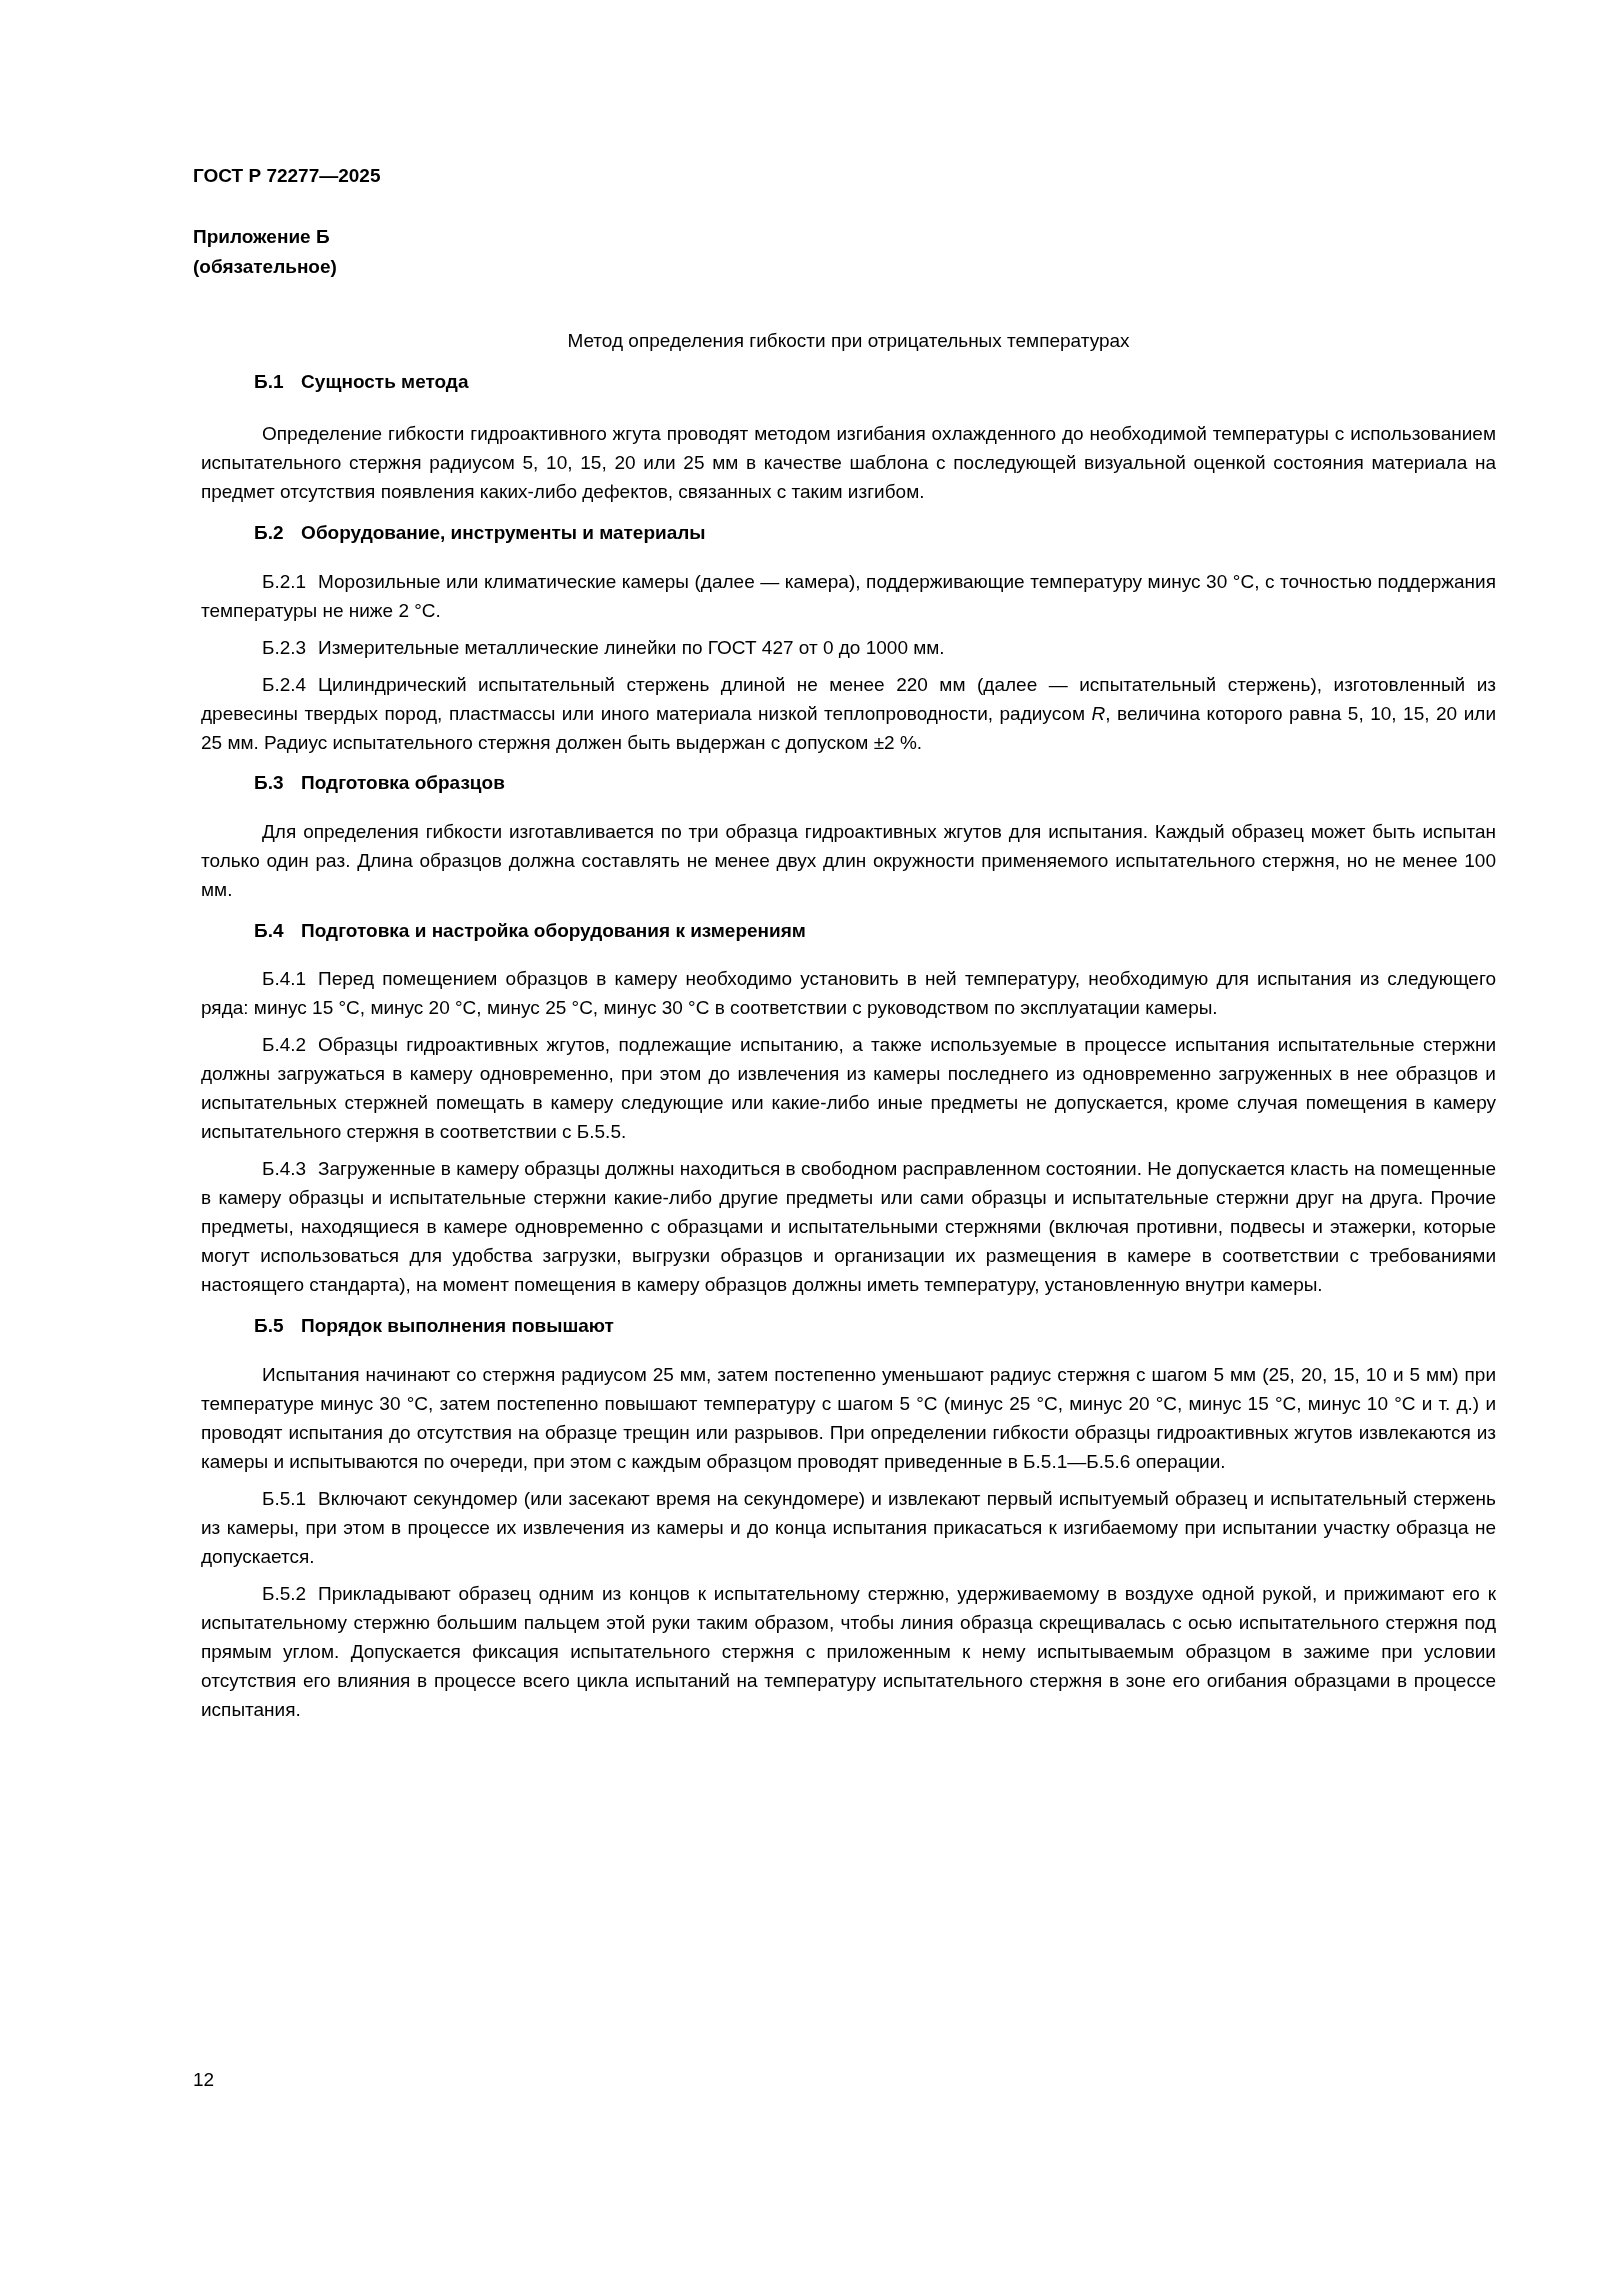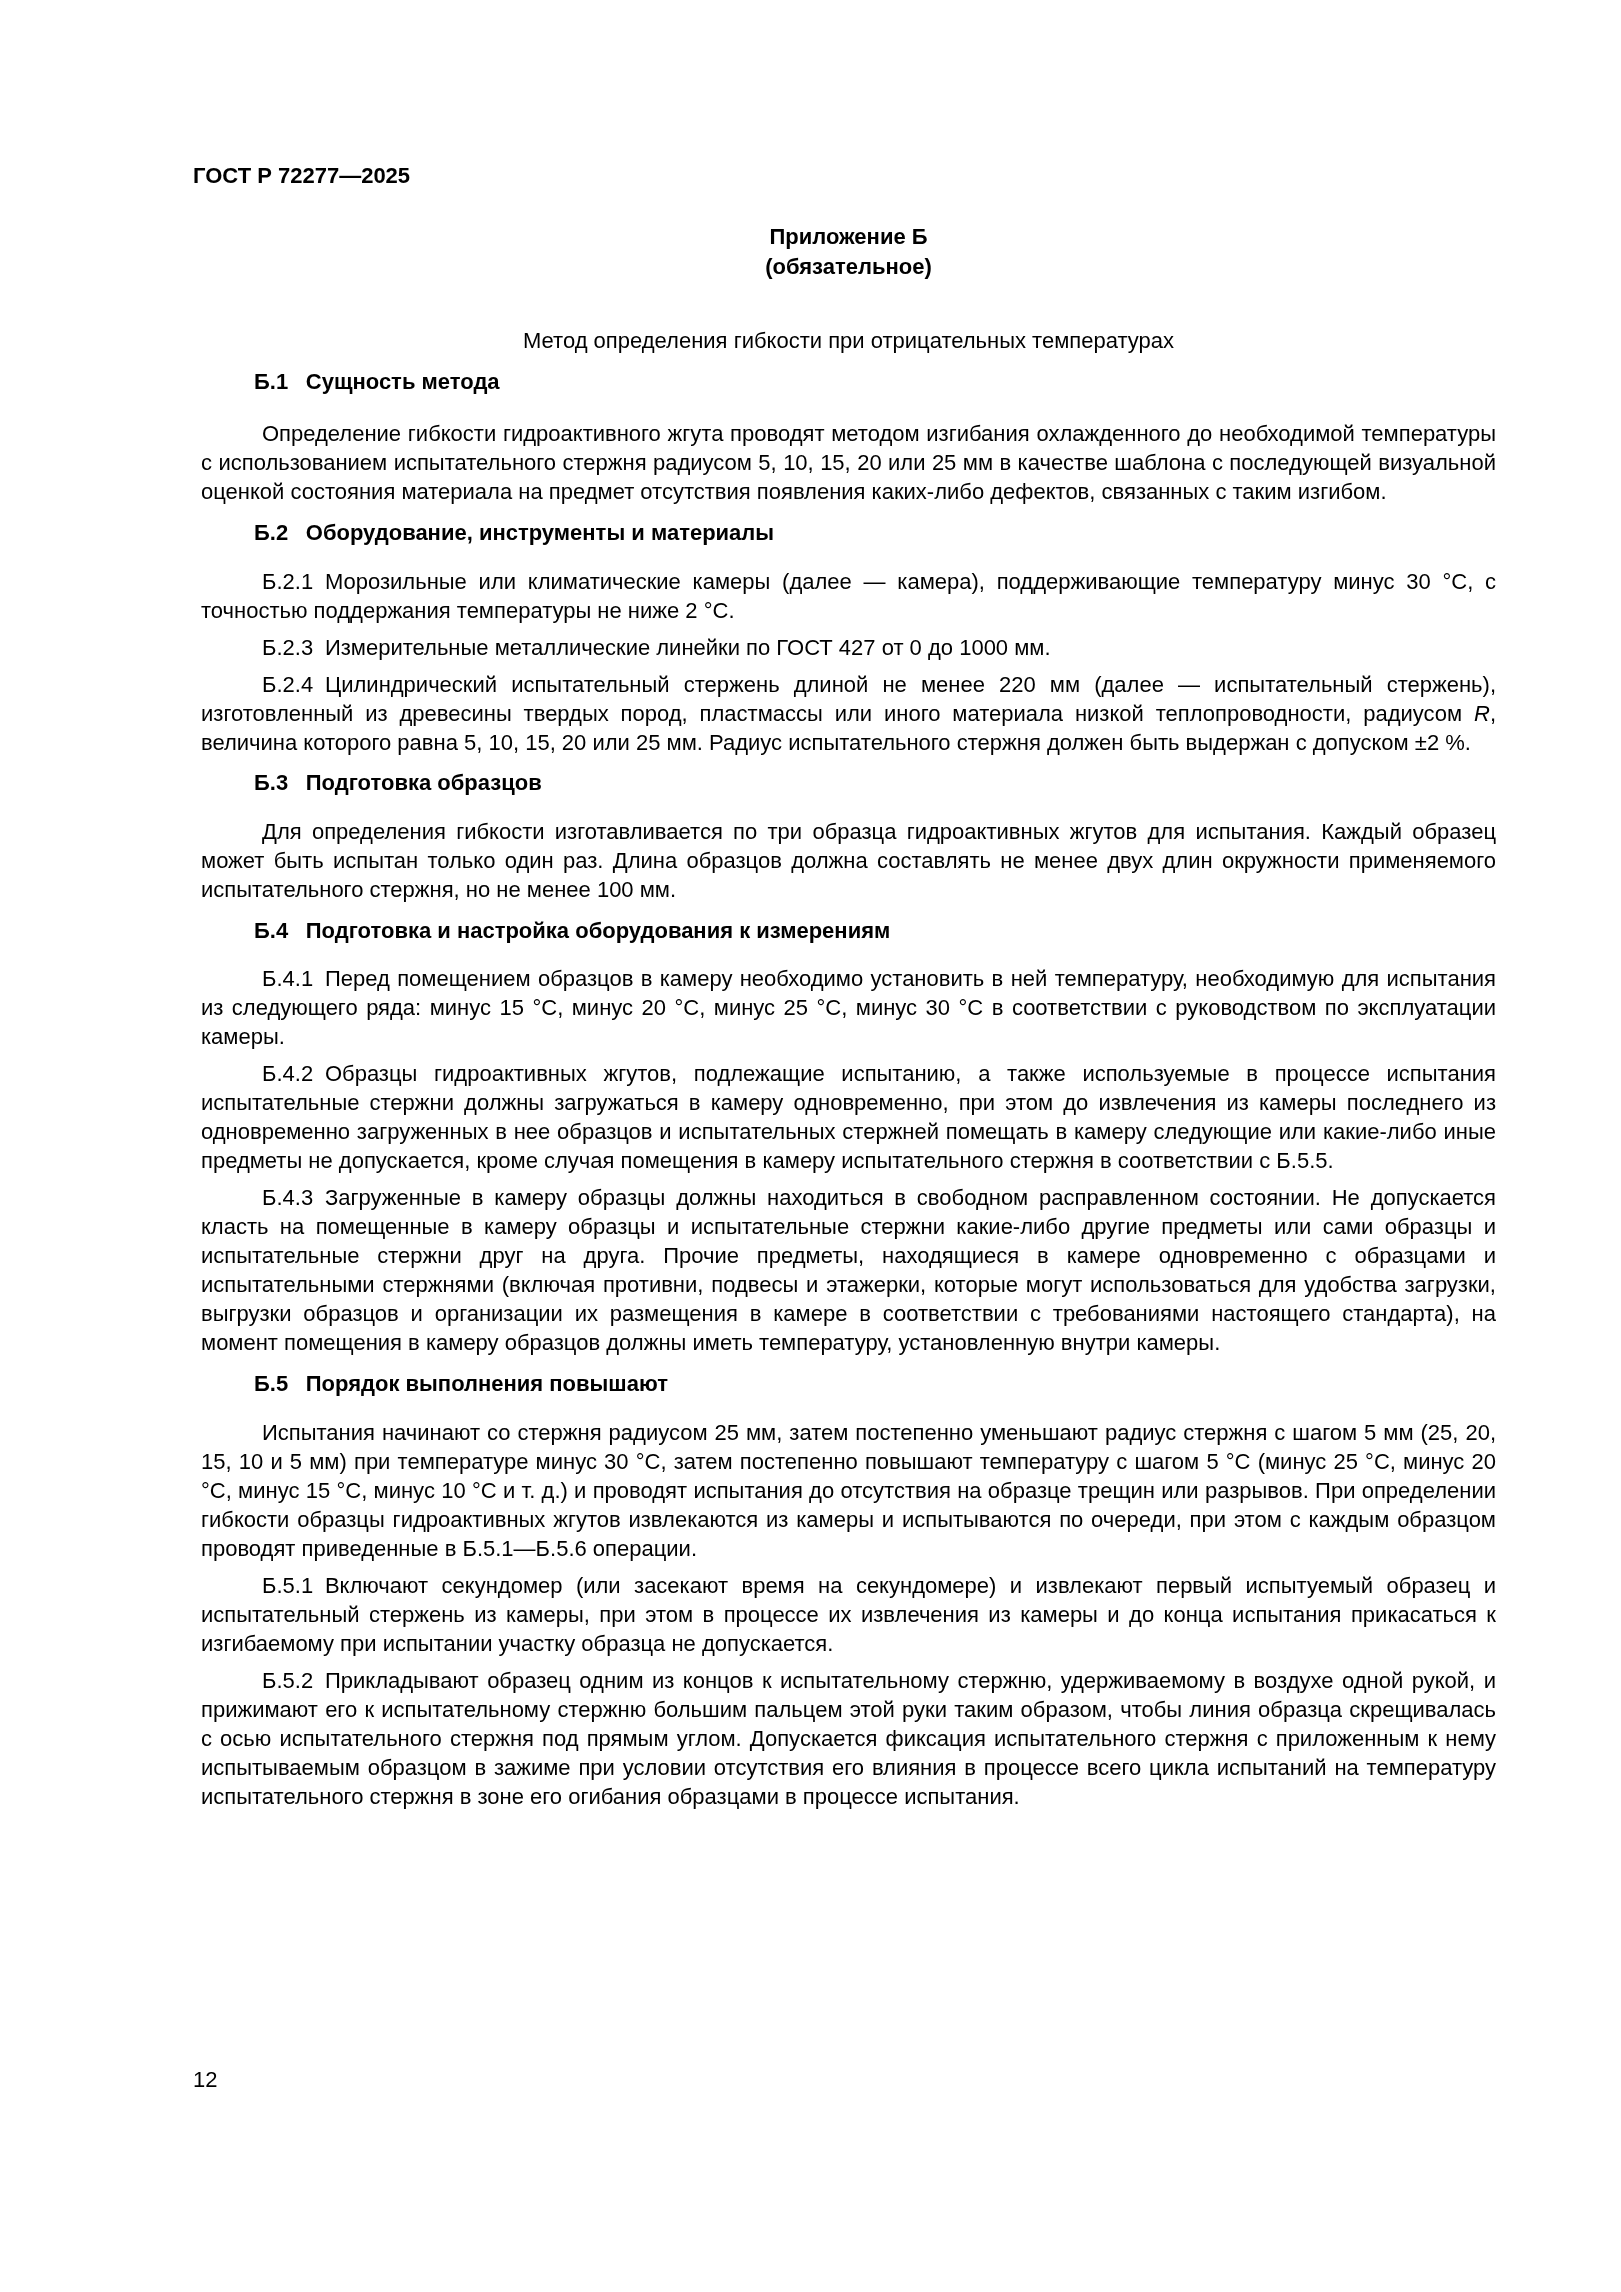--- a/index.html
+++ b/index.html
@@ -3,30 +3,30 @@
 <meta charset="utf-8">
 <style>
   html,body{margin:0;padding:0;background:#ffffff;}
   .page{
     position:relative;
     width:1621px;height:2293px;
     background:#ffffff;
     overflow:hidden;
     color:#000000;
     font-family:"Liberation Sans", sans-serif;
-    font-size:22px;
+    font-size:19px;
     line-height:29px;
   }
   .content{
     position:absolute;
     left:193px;top:161px;
     width:1311px;
   }
   .doc-code{font-weight:bold;}
-  .annex-head{margin-top:32px;text-align:center;font-weight:bold;line-height:30px;}
+  .annex-head{margin-top:32px;text-align:left;font-weight:bold;line-height:30px;}
   .doc-title{margin-top:44px;text-align:center;font-weight:normal;}
   .sec-head{font-weight:bold;margin:11.8px 0 19.6px 0;text-indent:61px;}
   .sec-head.first{margin-bottom:23.5px;}
   .sec-head .hnum{margin-right:17.6px;}
   .para{margin:8px;text-align:justify;text-indent:61px;}
   .pnum{margin-right:11.8px;}
   .it{font-style:italic;}
   .page-num{position:absolute;left:193px;top:2065px;}
 </style>
 </head>

